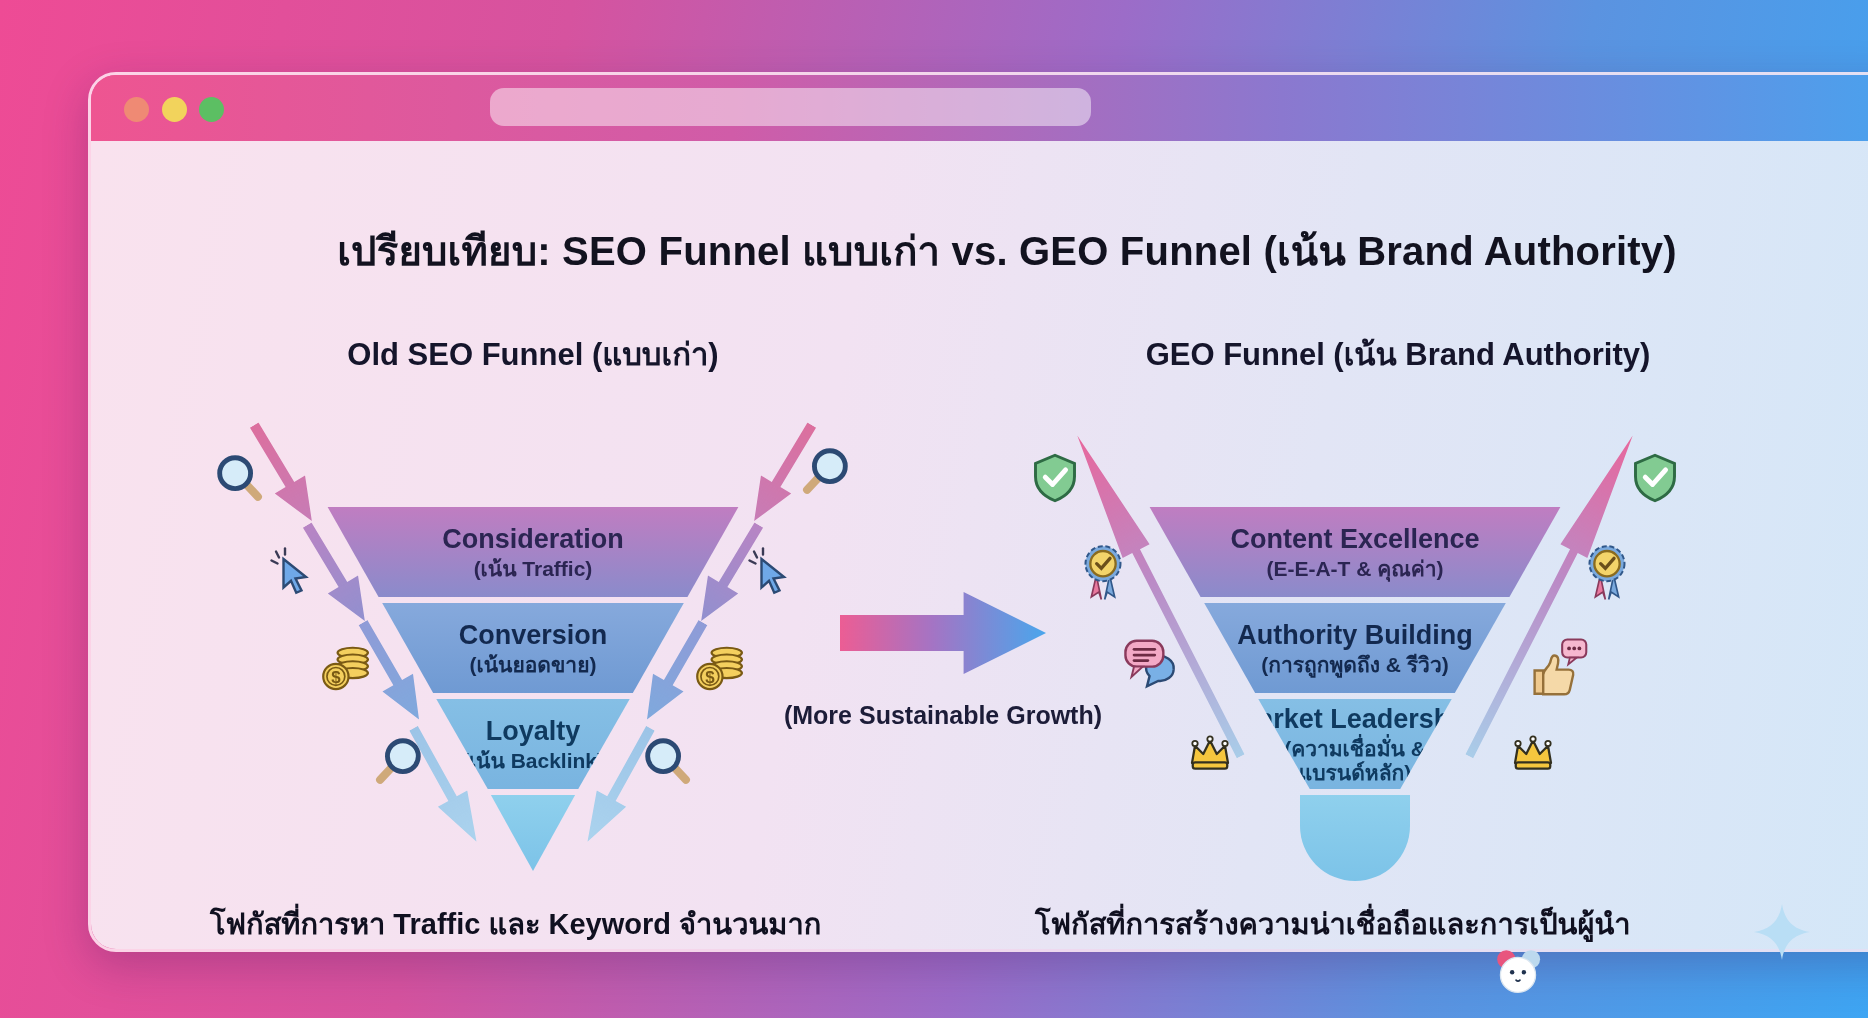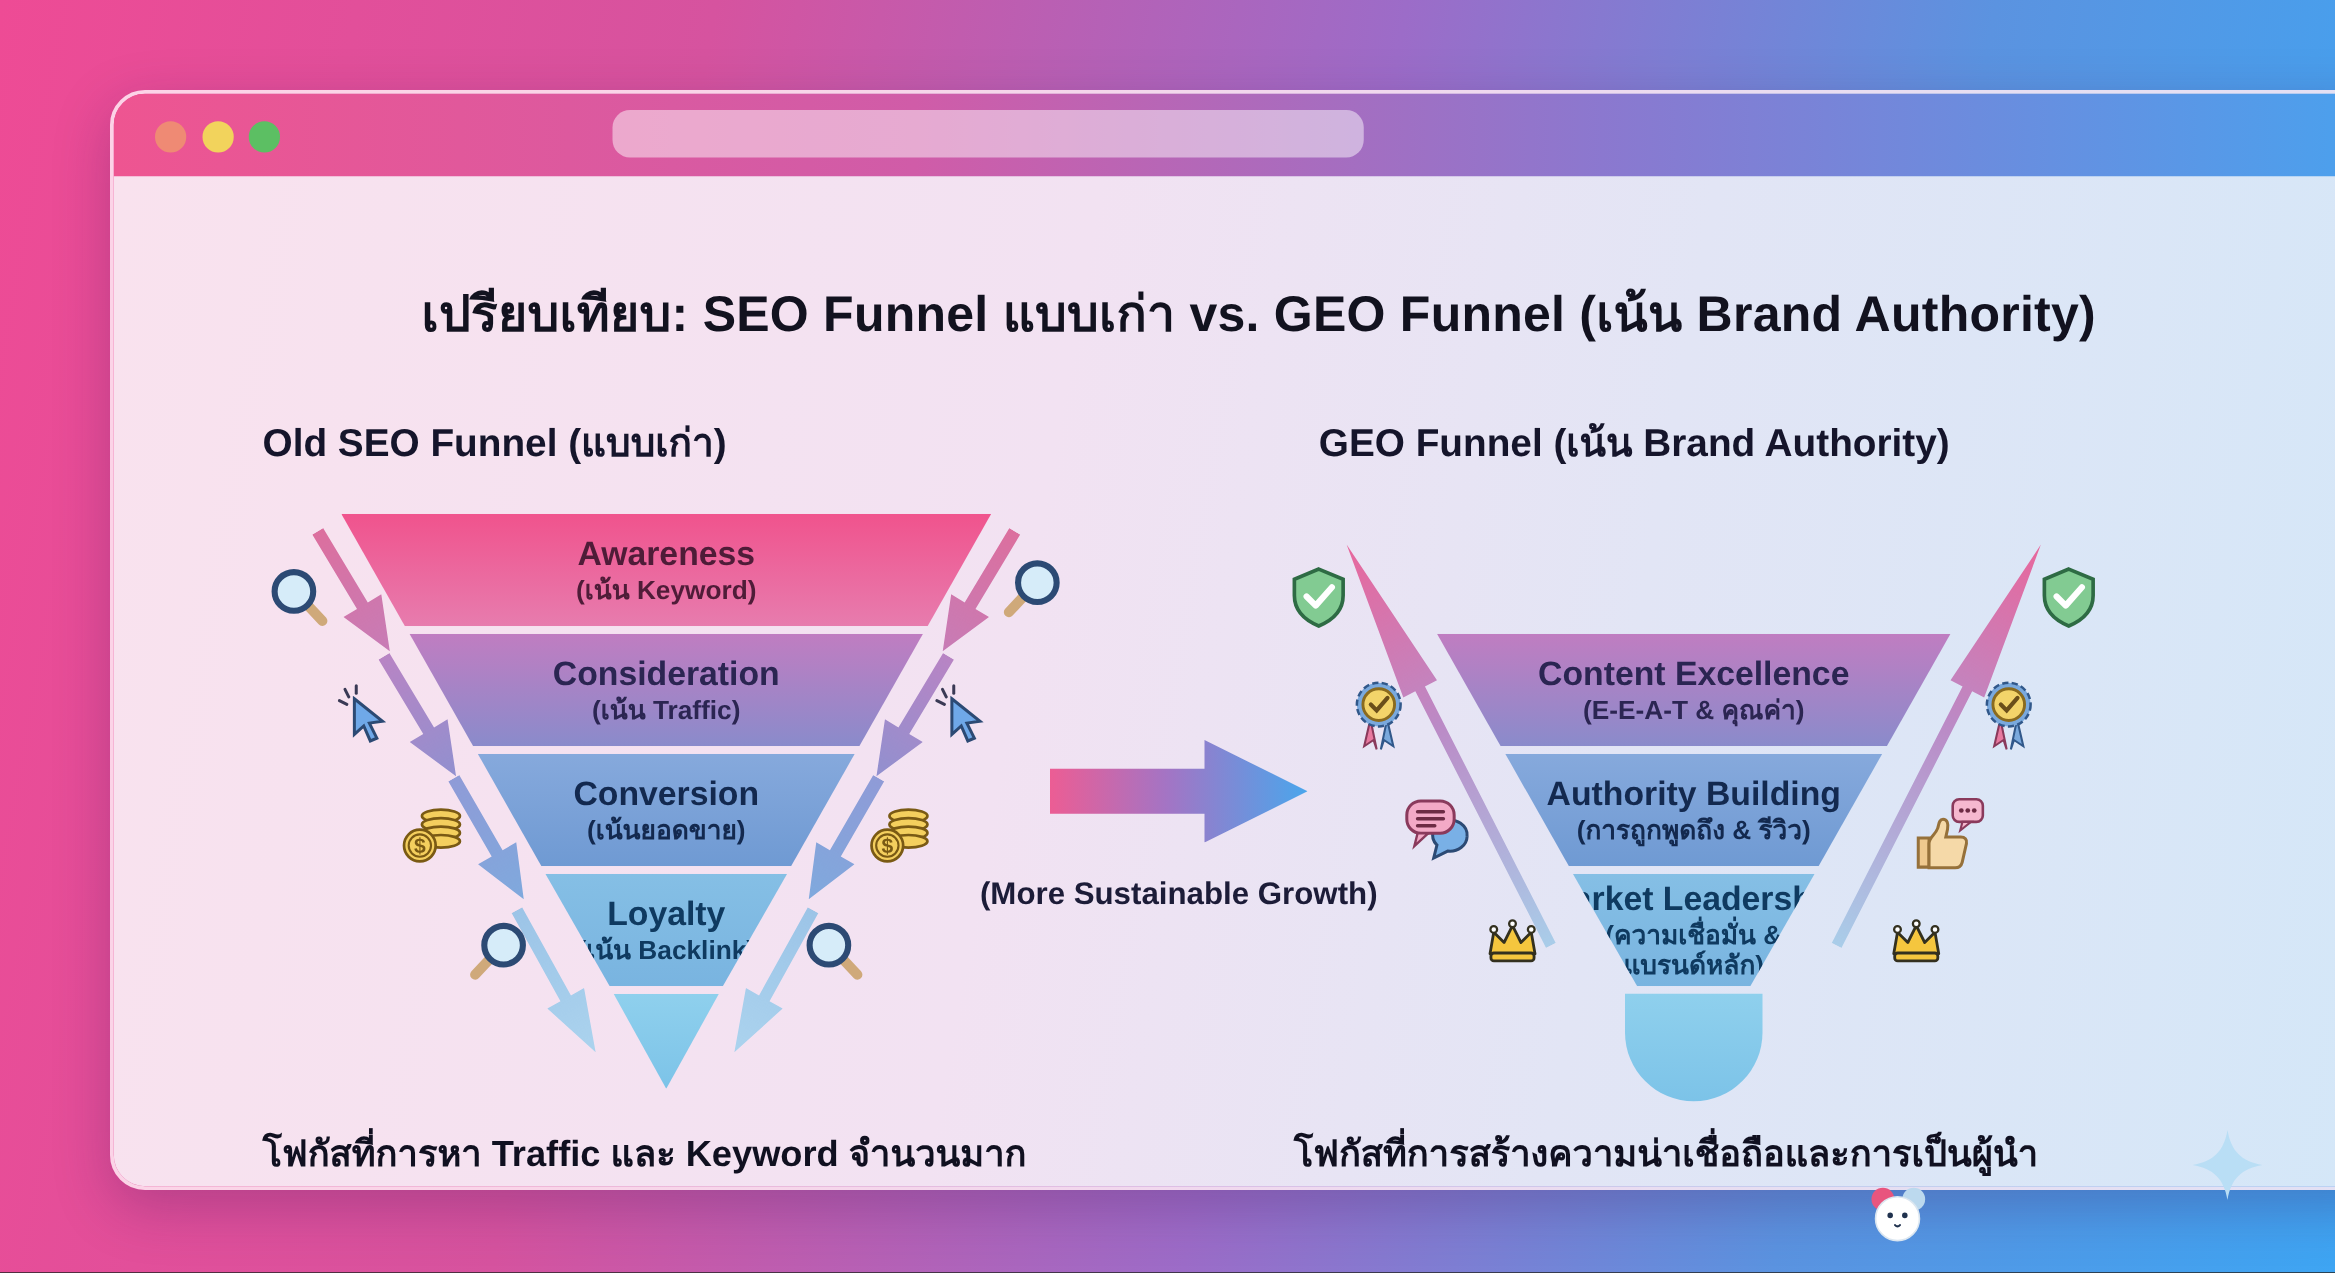--- a/index.html
+++ b/index.html
@@ -25,23 +25,23 @@
     background:rgba(255,255,255,.48);border:none;outline:none;
   }
   #content{
     position:absolute;left:0;top:66px;right:0;bottom:0;
     background:linear-gradient(100deg,#f9e2ee 0%,#f2e2f2 40%,#e2e5f5 65%,#d3e7f8 100%);
   }
   #main-title{
     position:absolute;left:0;top:78px;width:100%;text-align:center;
     font-size:40px;font-weight:800;color:#12121f;letter-spacing:.2px;
   }
-  .col-heading{position:absolute;top:188px;width:646px;text-align:left;font-size:31px;font-weight:800;color:#15152b;}
+  .col-heading{position:absolute;top:188px;width:646px;text-align:center;font-size:31px;font-weight:800;color:#15152b;}
   #heading-left{left:119px;}
-  #heading-right{left:964px;}
+  #heading-right{left:984px;}
   
   .funnel{position:absolute;top:270px;width:520px;height:460px;}
   #funnel-left{left:182px;}
   #funnel-right{left:1004px;}
   .stage{
     position:absolute;left:0;width:520px;height:90px;
     display:flex;flex-direction:column;align-items:center;justify-content:center;
     text-align:center;line-height:1.12;
   }
   .stage .st{font-size:27px;font-weight:800;}
@@ -107,24 +107,20 @@
     </div>
 
     <div id="content">
 
       <div id="main-title">เปรียบเทียบ: SEO Funnel แบบเก่า vs. GEO Funnel (เน้น Brand Authority)</div>
 
       <div class="col-heading" id="heading-left">Old SEO Funnel (แบบเก่า)</div>
       <div class="col-heading" id="heading-right">GEO Funnel (เน้น Brand Authority)</div>
 
       <div class="funnel" id="funnel-left">
-        <div class="stage p1 f1">
-          <div class="st c1">Awareness</div>
-          <div class="ss c1">(เน้น Keyword)</div>
-        </div>
         <div class="stage p2 f2">
           <div class="st c2">Consideration</div>
           <div class="ss c2">(เน้น Traffic)</div>
         </div>
         <div class="stage p3 f3">
           <div class="st c3">Conversion</div>
           <div class="ss c3">(เน้นยอดขาย)</div>
         </div>
         <div class="stage p4 f4">
           <div class="st c4">Loyalty</div>

